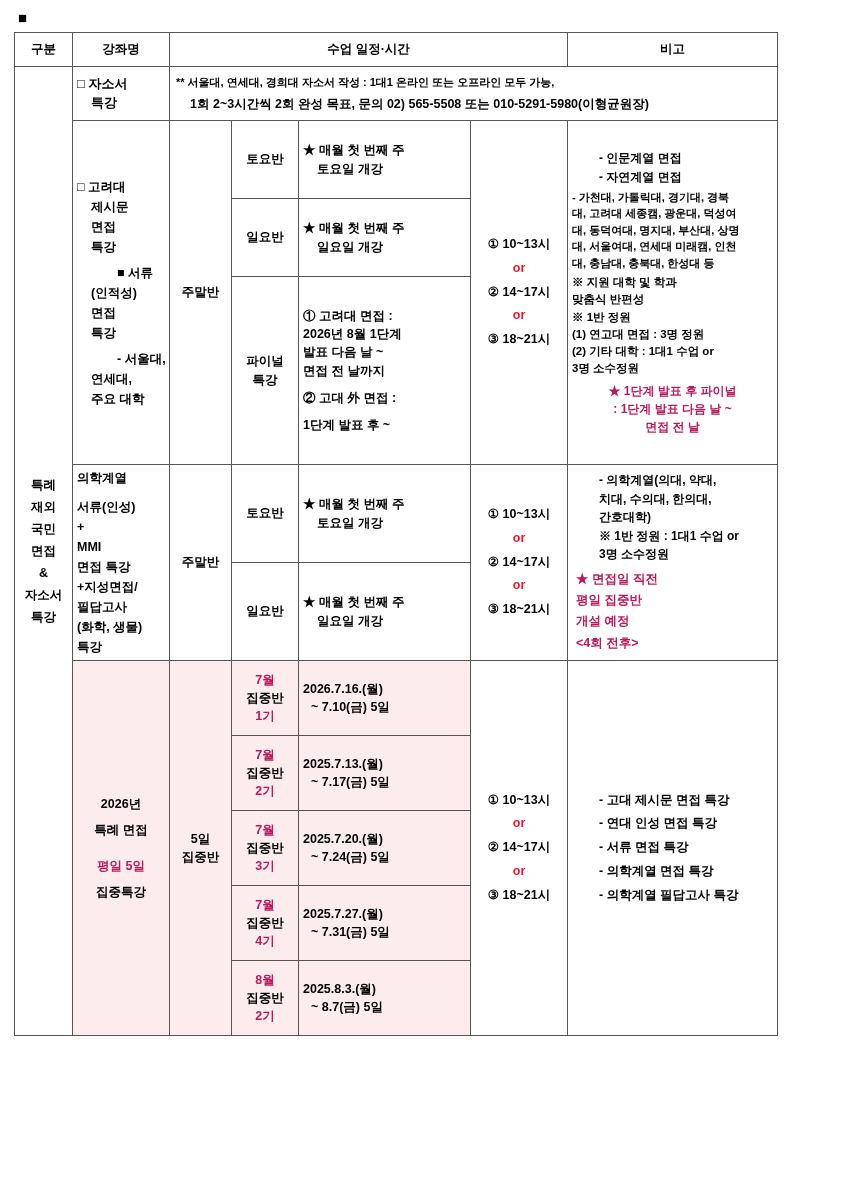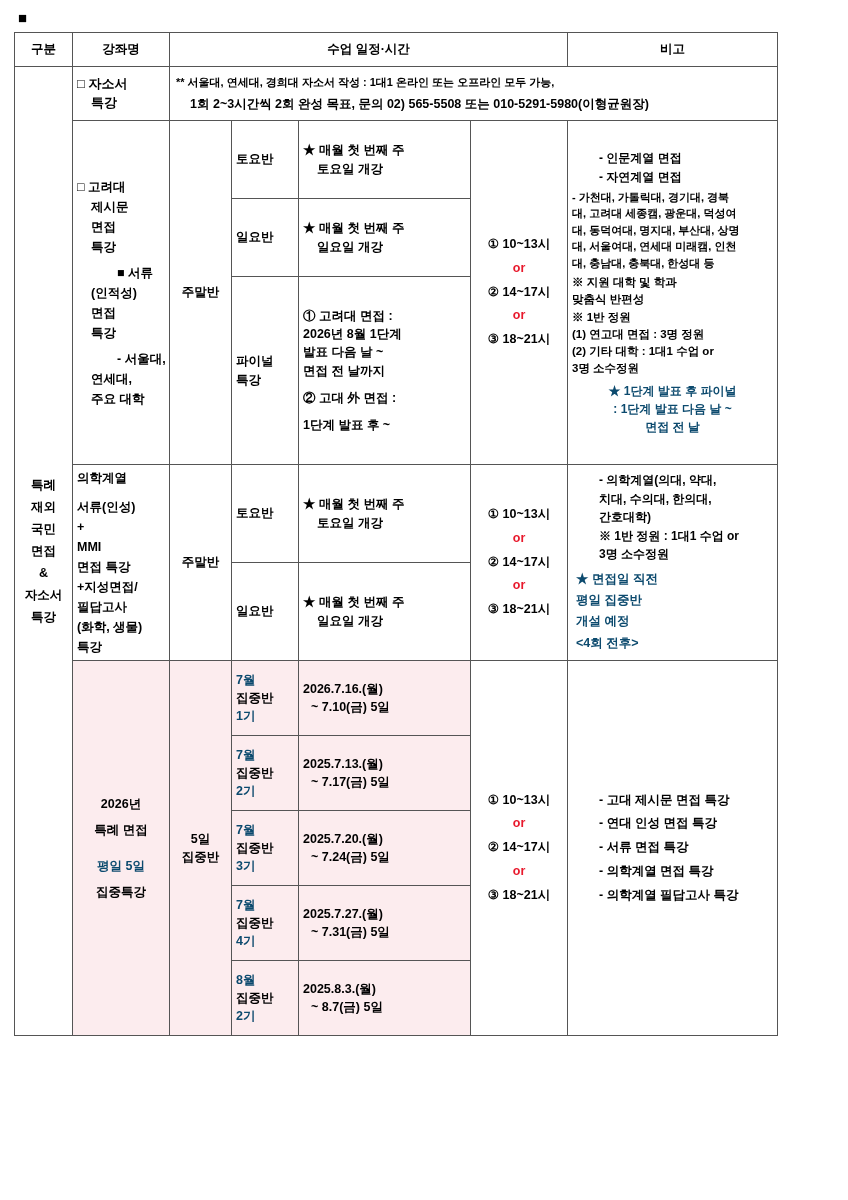--- a/index.html
+++ b/index.html
@@ -35,28 +35,28 @@
     padding: 3px 4px;
     font-size: 12.5px;
     line-height: 1.45;
     color: #000;
   }
   .hdr { text-align: center; font-weight: bold; font-size: 15px; height: 34px; }
 
   .c-gubun { width: 58px; text-align: center; font-weight: bold; font-size: 15px; }
   .c-course { width: 97px; }
   .c-tag { width: 62px; text-align: center; font-weight: bold; }
-  .c-sub { width: 67px; text-align: left; font-weight: bold; }
+  .c-sub { width: 67px; text-align: center; font-weight: bold; }
   .c-date { width: 172px; }
   .c-time { width: 97px; }
   .c-note { width: 210px; }
 
   .center { text-align: center; }
   .bold { font-weight: bold; }
-  .red { color: #0c4a6e; }
+  .red { color: #be185d; }
   .vpad { padding-top: 6px; margin-left: 40px; }
 
   .gubun-cell { font-size: 15px; font-weight: bold; text-align: center; line-height: 2.5; }
   .gubun-cell div { padding: 2px 0; }
 
   .course-block { font-size: 12.5px; line-height: 1.6; }
   .course-block .ln { white-space: nowrap; }
 
   .pink { background: #fcecee; }
   .time-list { line-height: 1.9; font-size: 12.5px; }

